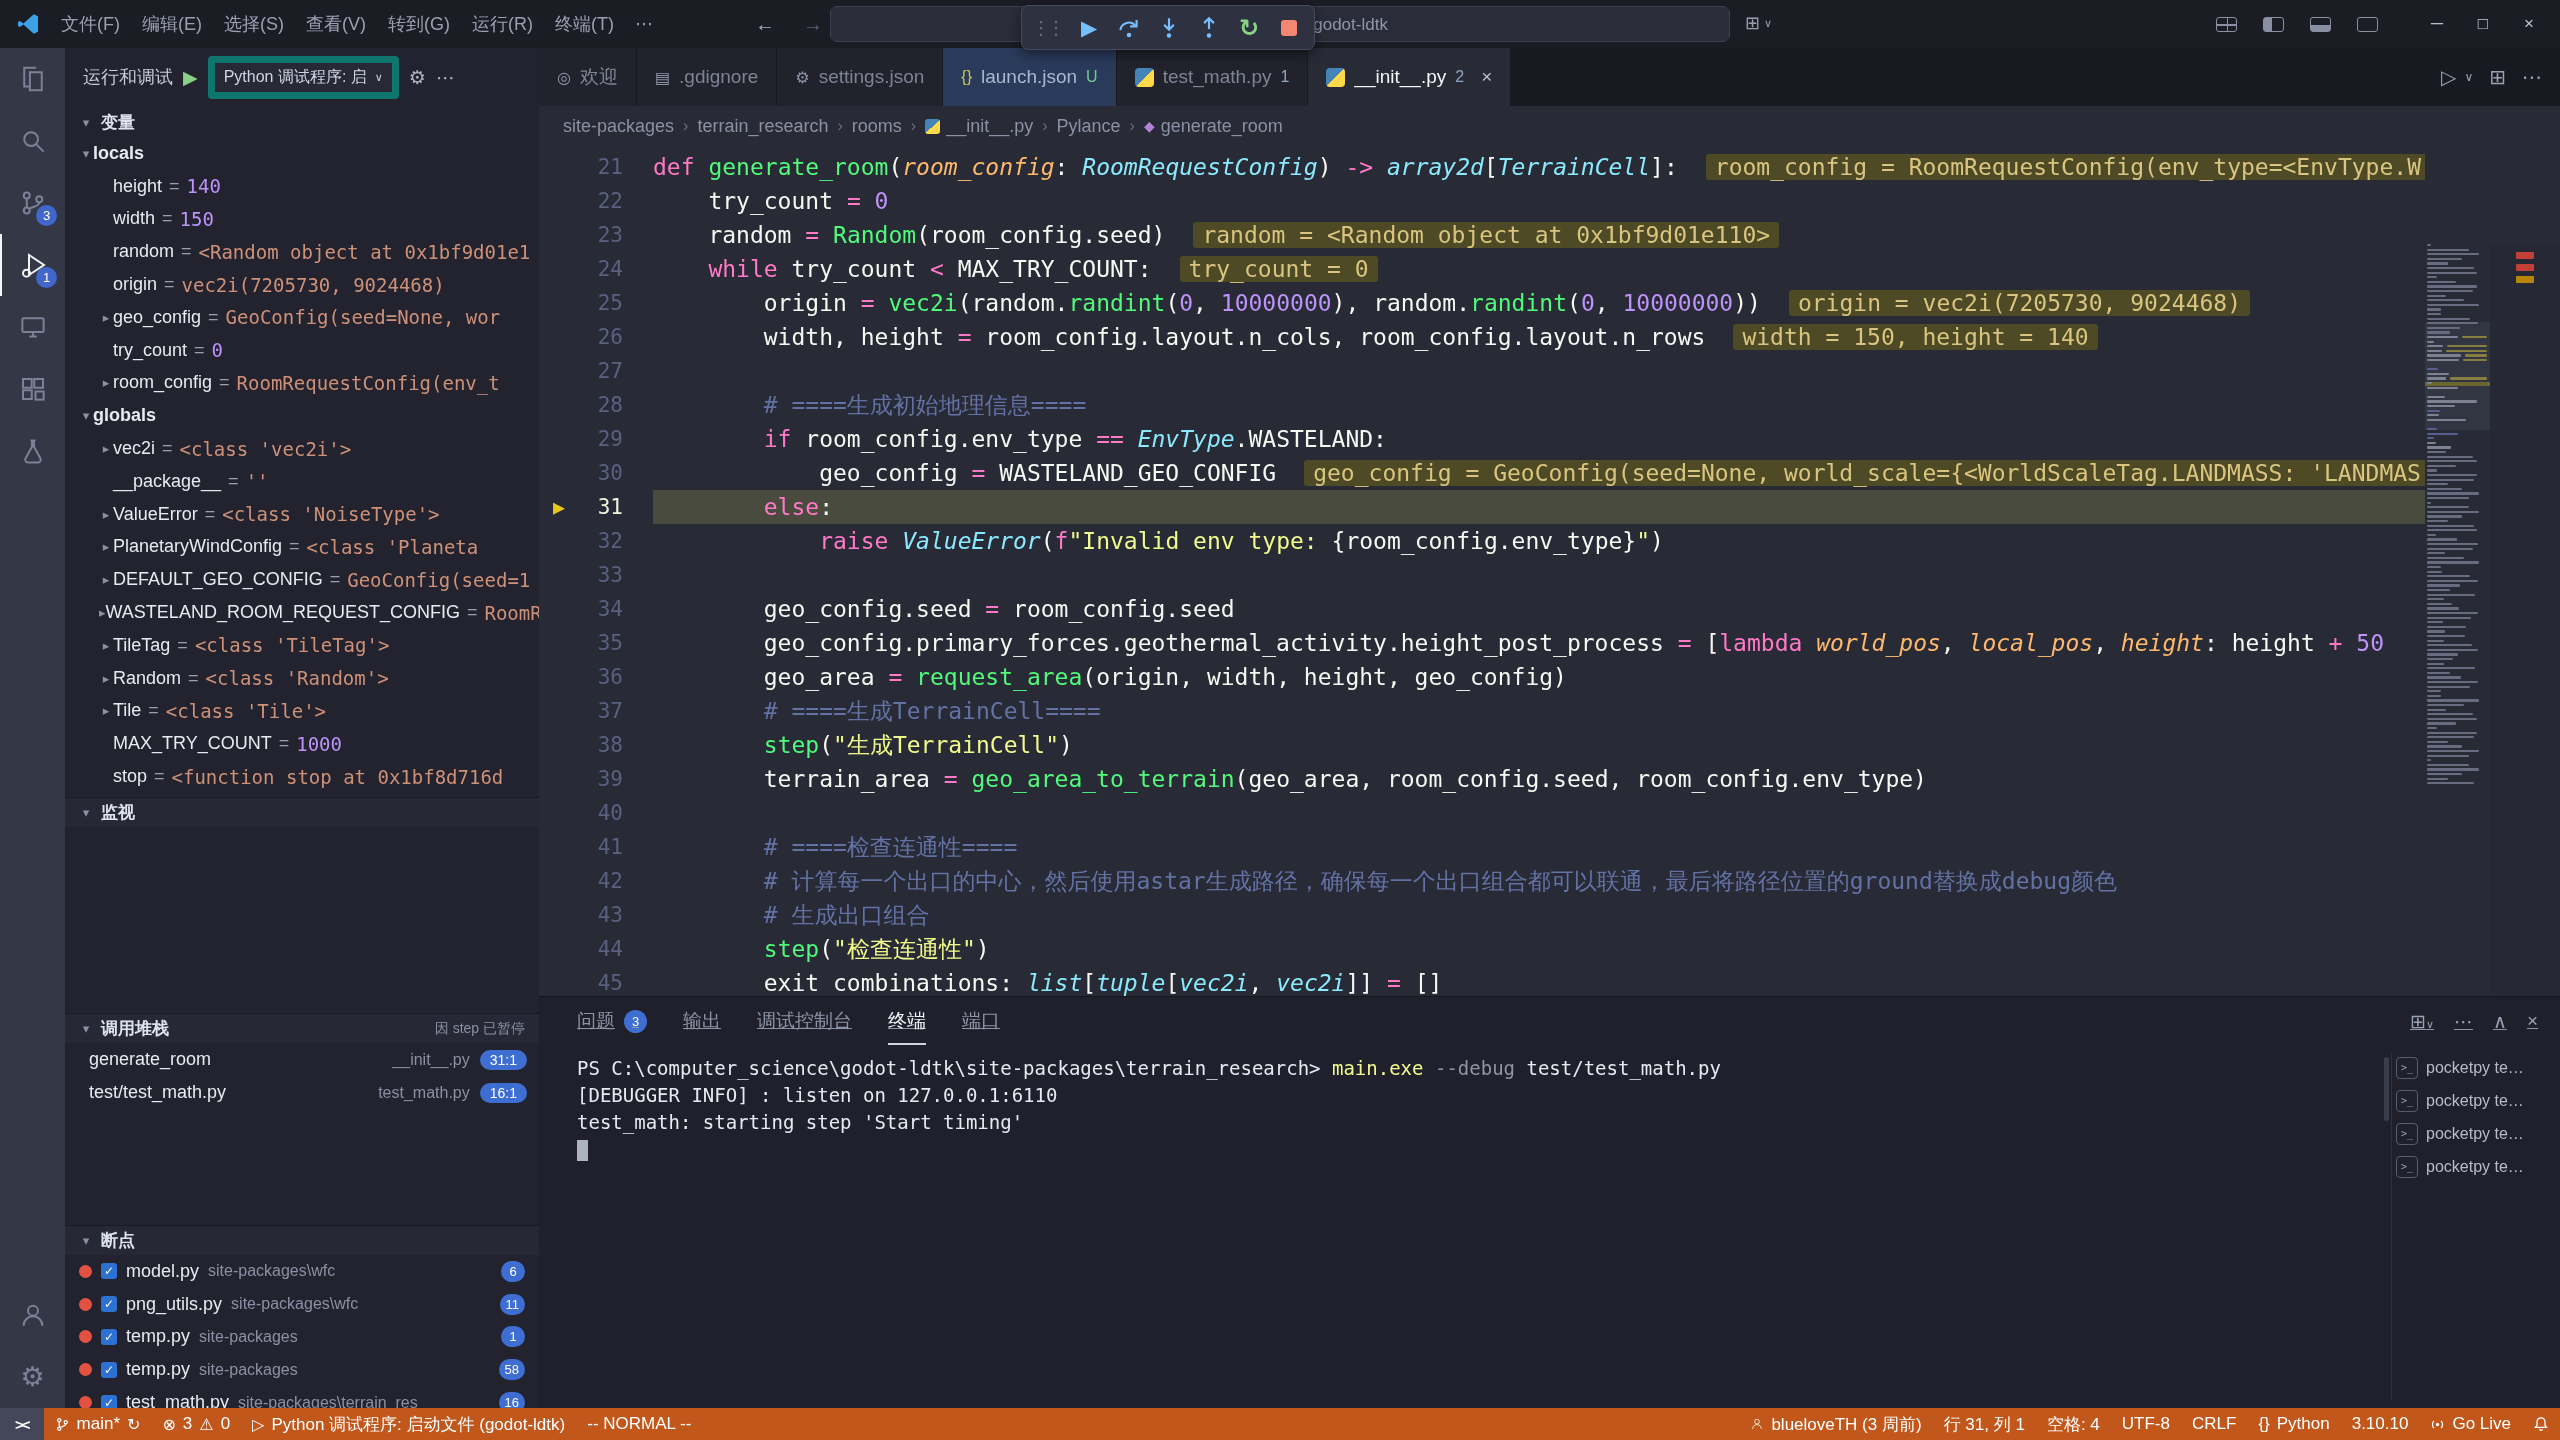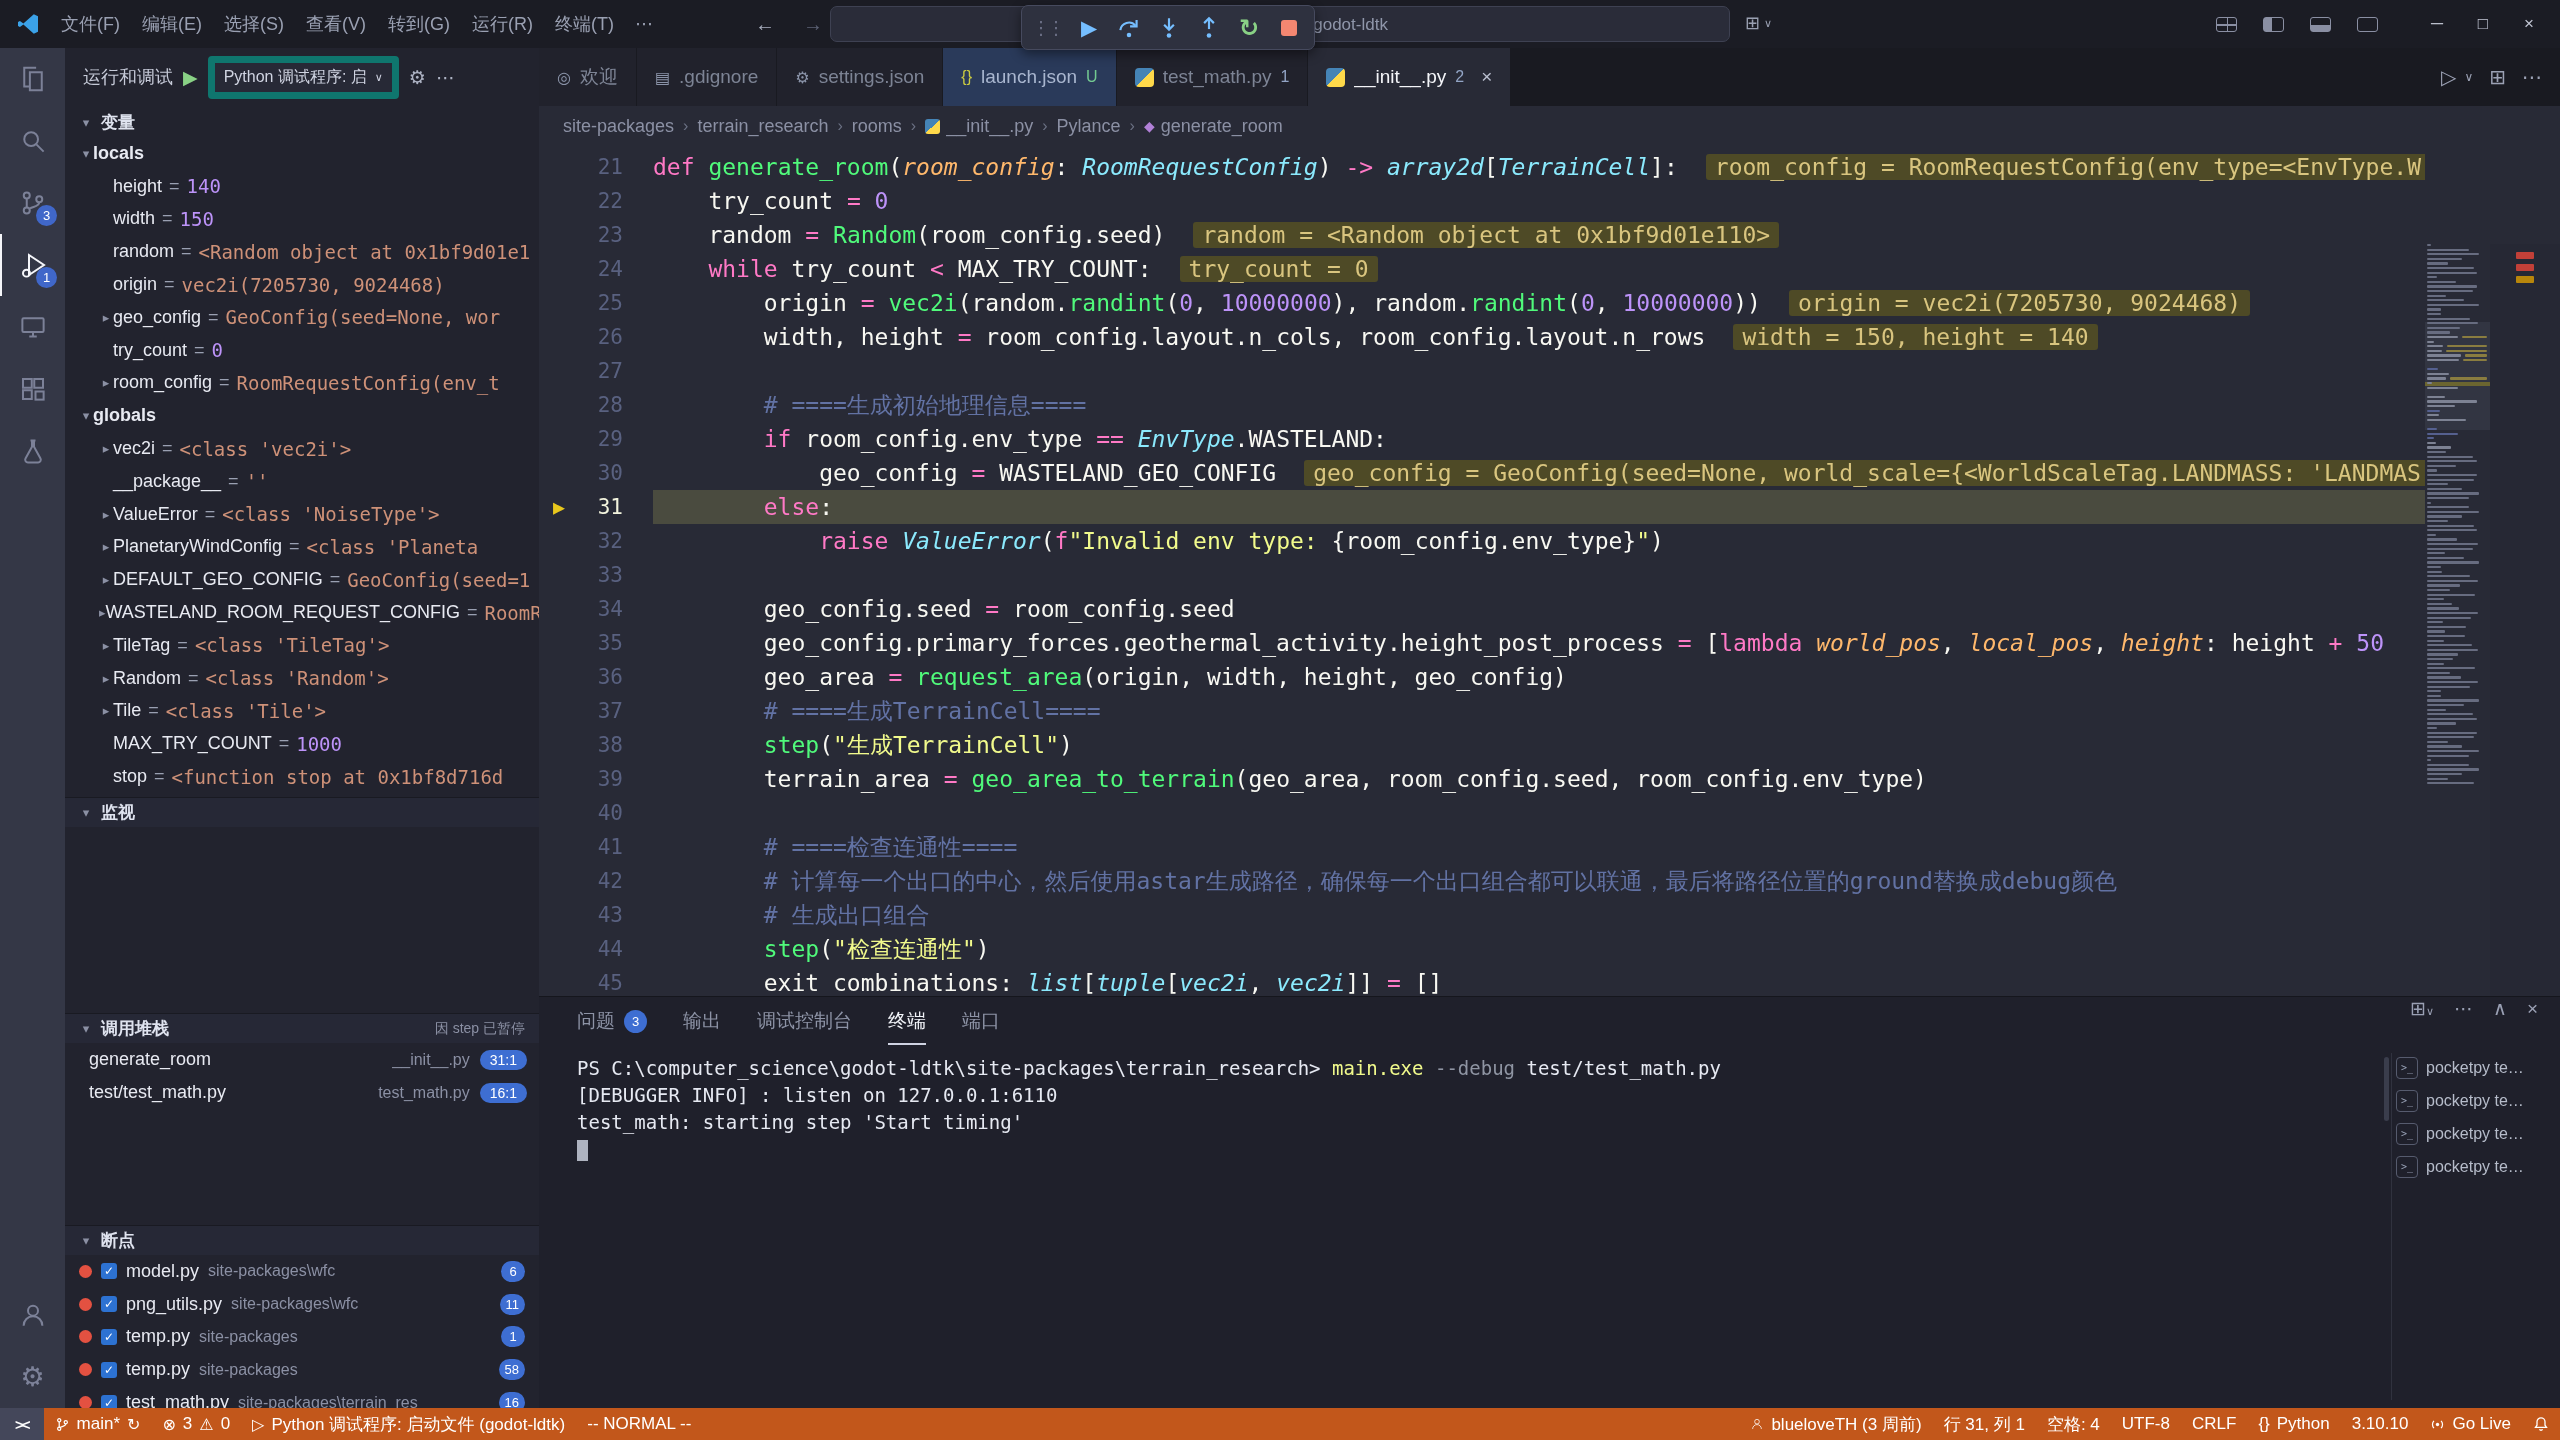--- a/index.html
+++ b/index.html
@@ -106,21 +106,21 @@
 
   .minimap { position:absolute; top:98px; right:70px; width:65px; height:850px; background:#282a36; overflow:hidden; }
   .mm-bar { position:absolute; height:2.2px; border-radius:1px; }
   .mm-slider { position:absolute; left:0; right:0; background:rgba(190,200,230,0.07); }
   .mm-current { position:absolute; left:0; right:0; height:4px; background:#6b6530; }
   .overview-ruler { position:absolute; top:98px; right:0; width:70px; height:850px; background:#262834; }
   .ruler-tick { position:absolute; width:18px; height:7px; left:26px; background:#c24038; border-radius:1px; }
 
   
   .panel { position:absolute; left:0; right:0; top:948px; height:412px; background:#1f202b; border-top:1px solid #15161d; }
-  .panel-header { height:48px; display:flex; align-items:flex-start; padding:0 22px 0 38px; gap:36px; font-size:19px; color:#8d93a6; }
+  .panel-header { height:48px; display:flex; align-items:center; padding:0 22px 0 38px; gap:36px; font-size:19px; color:#8d93a6;text-decoration:underline; }
   .ptab { display:flex; align-items:center; gap:9px; height:100%; }
   .ptab.active { color:#f2f4f9; box-shadow:inset 0 -2px 0 #cfd3e2; }
   .p-badge { background:#3e6ed2; color:#fff; min-width:23px; height:23px; border-radius:12px; font-size:13px; display:flex; align-items:center; justify-content:center; padding:0 5px; }
   .panel-actions { margin-left:auto; display:flex; align-items:center; gap:20px; color:#9aa0b4; font-size:19px; }
   .term { position:absolute; left:38px; top:58px; right:175px; bottom:6px; font-family:"DejaVu Sans Mono",monospace; font-size:19px; line-height:27px; color:#e6e9f2; white-space:pre; overflow:hidden; }
   .t-cmd { color:#f1fa8c; } .t-param { color:#8f95a3; }
   .cursor-block { display:inline-block; width:11px; height:21px; background:#aeb3c0; vertical-align:middle; }
   .term-divider { position:absolute; top:56px; bottom:8px; right:168px; width:1px; background:#30323f; }
   .term-scroll { position:absolute; right:171px; top:60px; width:5px; height:64px; background:#3a3d4c; border-radius:3px; }
   .term-list { position:absolute; right:8px; top:54px; width:156px; }

